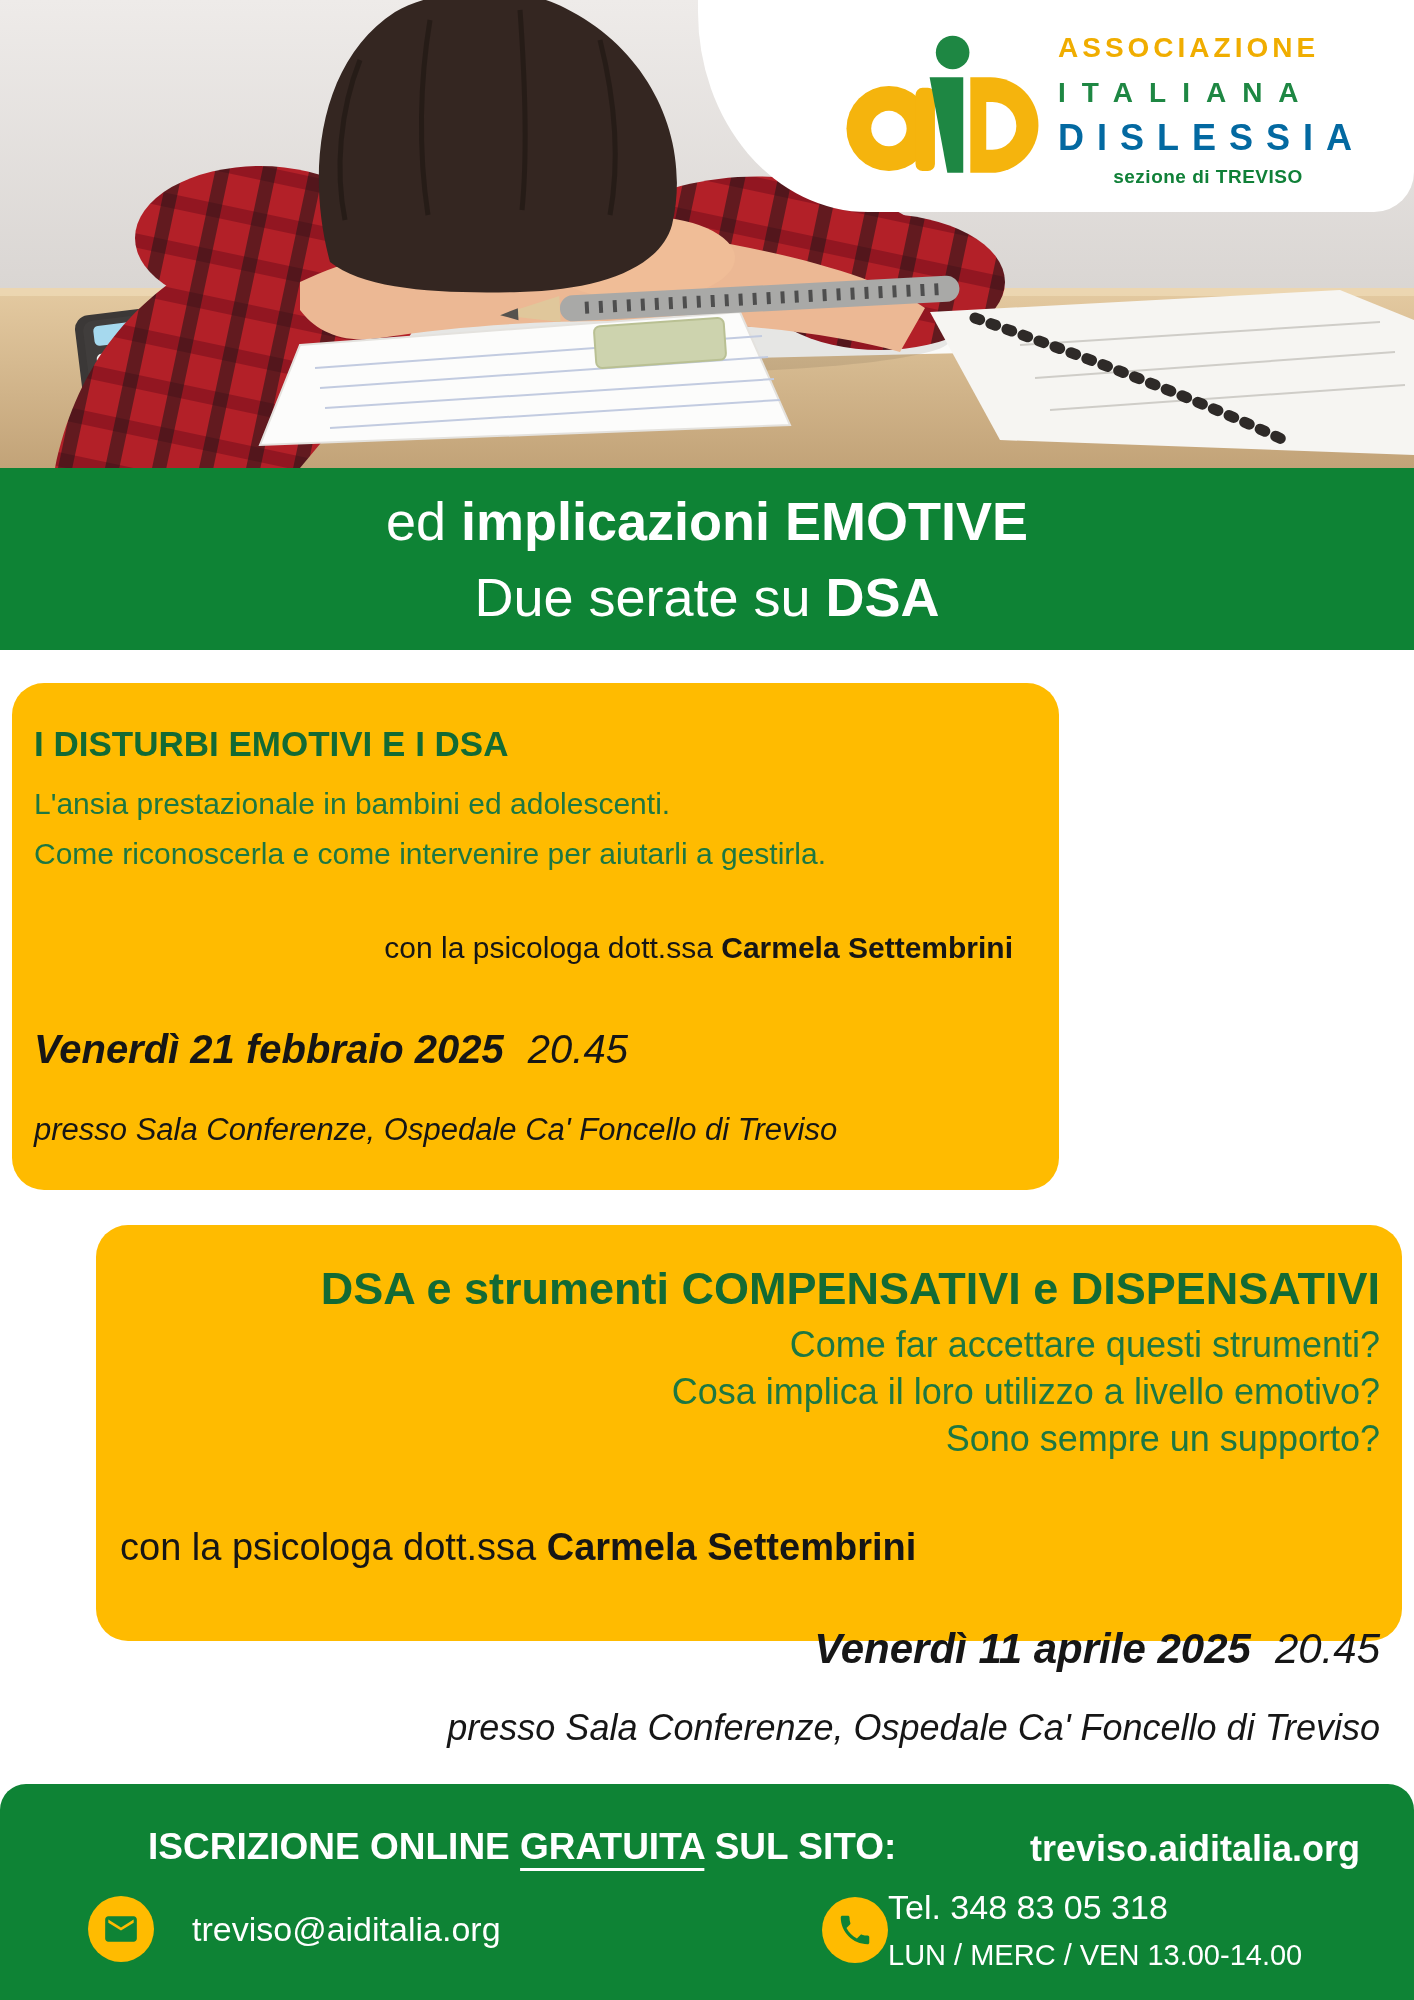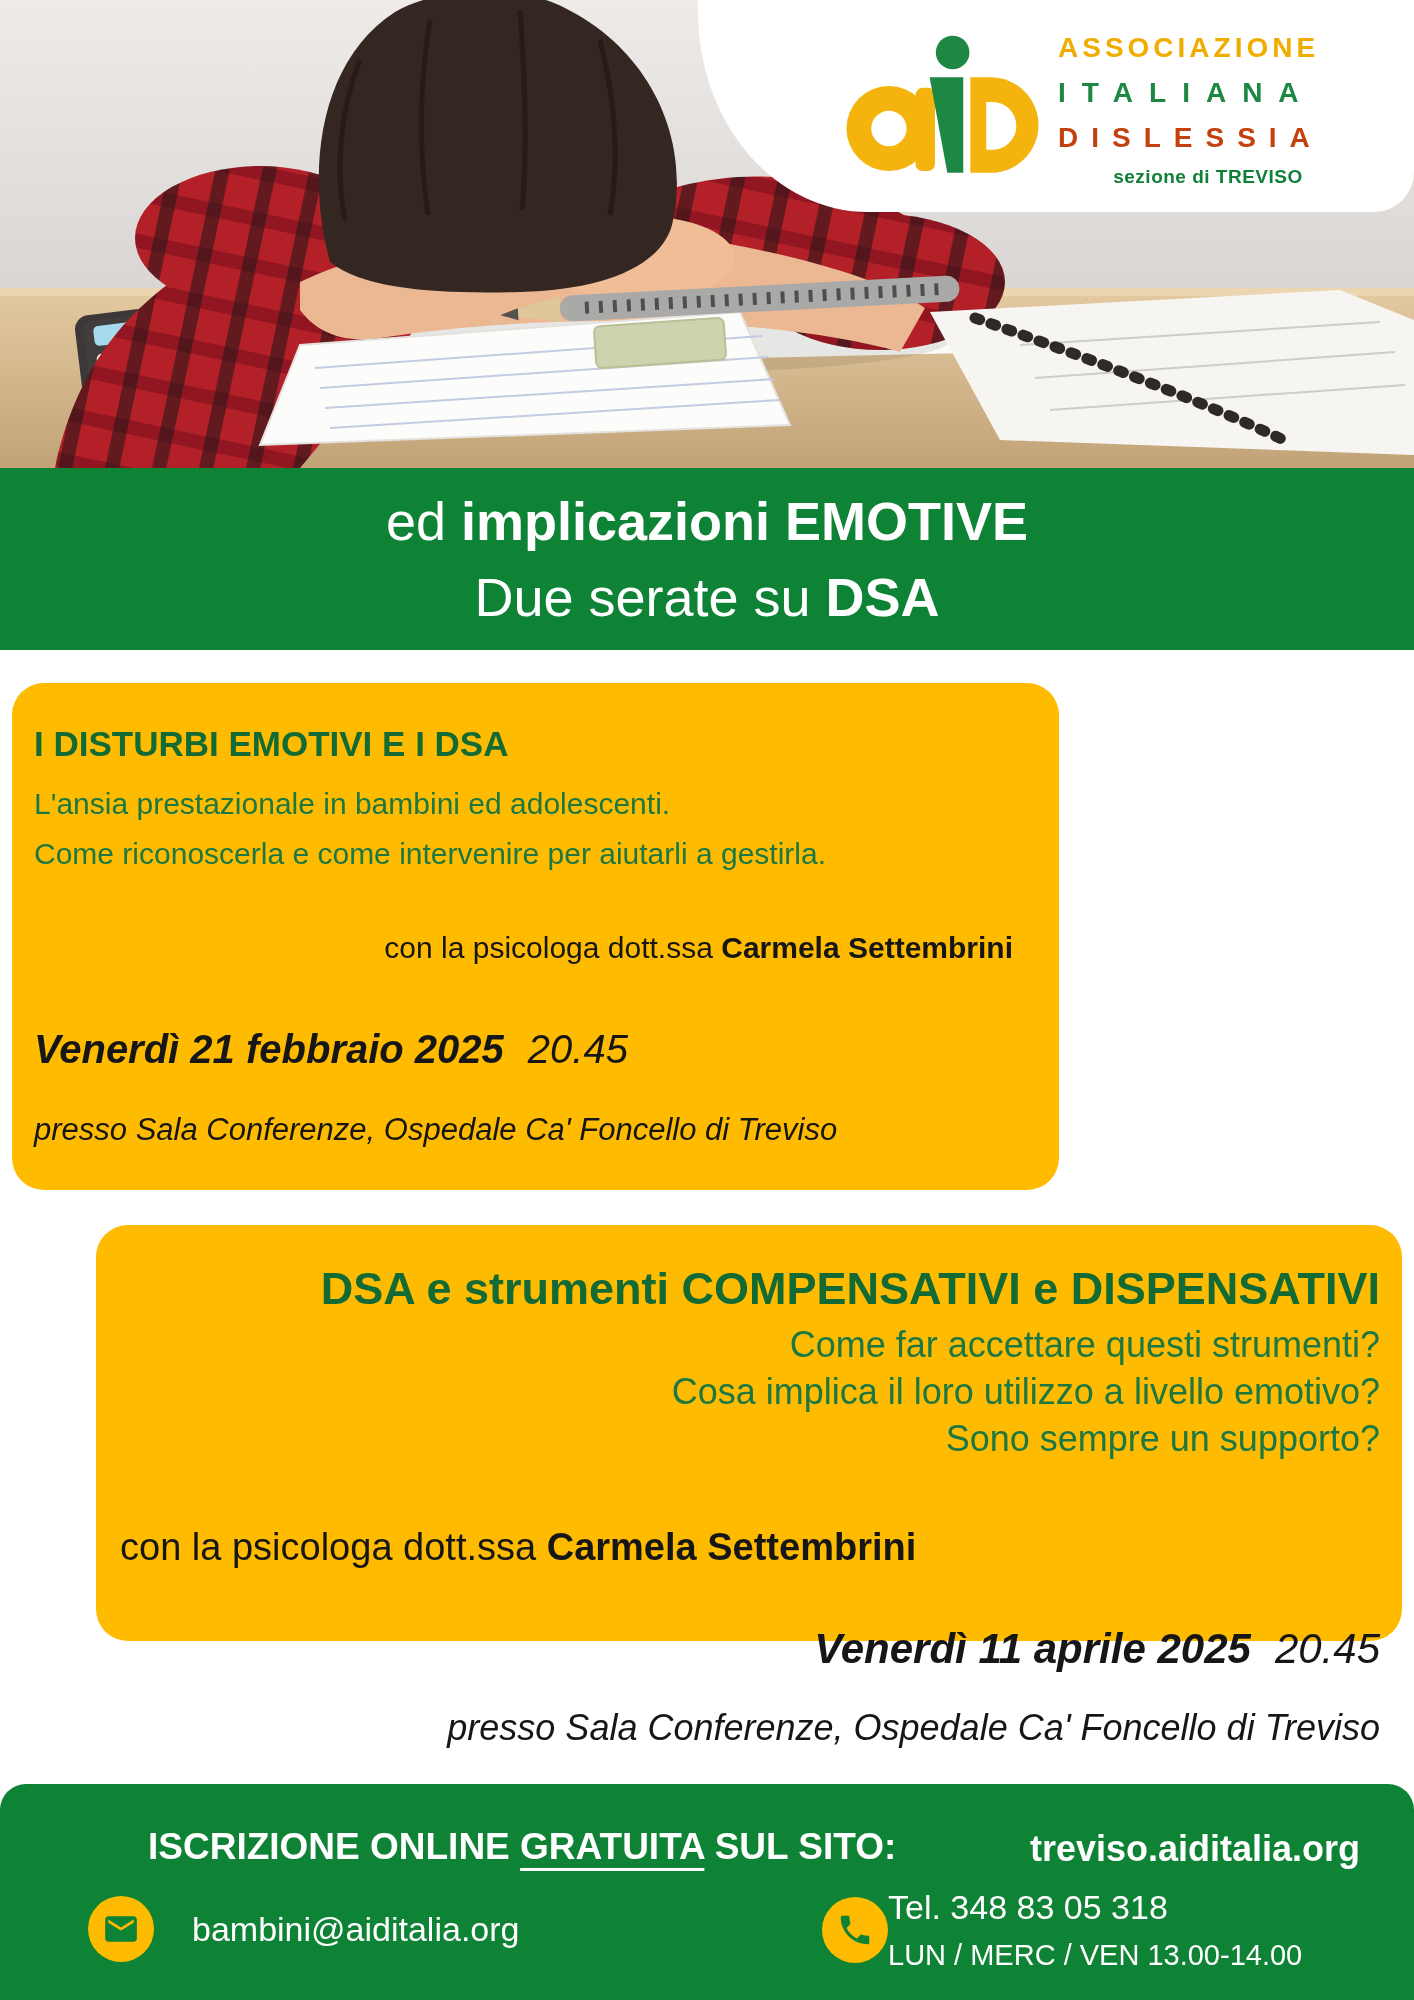--- a/index.html
+++ b/index.html
@@ -22,21 +22,21 @@
     background:#ffffff;
     border-bottom-left-radius:170px 200px;
     border-bottom-right-radius:40px;
     display:flex; align-items:center; gap:12px;
     padding-left:148px; z-index:5;
   }
   .logo-mark { width:200px; height:146px; flex:0 0 auto; }
   .brand { display:flex; flex-direction:column; width:300px; }
   .brand-l1 { font-weight:bold; font-size:28px; letter-spacing:4px;  color:#F0AD00; line-height:45px; white-space:nowrap; }
   .brand-l2 { font-weight:bold; font-size:28px; letter-spacing:16px; color:#1E8743; line-height:45px; white-space:nowrap; }
-  .brand-l3 { font-weight:bold; font-size:28px; letter-spacing:13px; color:#c2410c; line-height:45px; white-space:nowrap; }
+  .brand-l3 { font-weight:bold; font-size:36px; letter-spacing:13px; color:#0369a1; line-height:45px; white-space:nowrap; }
   .brand-sez{ font-weight:bold; font-size:19px; letter-spacing:.5px; color:#108038; text-align:center; margin-top:6px; }
 
   
   .banner {
     position:absolute; top:468px; left:0; width:1414px; height:182px;
     background:#0E8335; color:#ffffff;
     display:flex; flex-direction:column; justify-content:center; align-items:center;
     font-size:54px; line-height:76px;
   }
 
@@ -226,21 +226,21 @@
 <div class="footer">
   <div class="cta"><span>ISCRIZIONE ONLINE </span><span class="underl">GRATUITA</span><span> SUL SITO:</span></div>
   <div class="website">treviso.aiditalia.org</div>
 
   <div class="email-group">
     <div class="icon-circle">
       <svg viewBox="0 0 24 24">
         <path d="M20 4H4c-1.1 0-1.99.9-1.99 2L2 18c0 1.1.9 2 2 2h16c1.1 0 2-.9 2-2V6c0-1.1-.9-2-2-2zm0 4l-8 5-8-5V6l8 5 8-5v2z"></path>
       </svg>
     </div>
-    <div class="email-label">bambini@aiditalia.org</div>
+    <div class="email-label">treviso@aiditalia.org</div>
   </div>
 
   <div class="phone-group">
     <div class="icon-circle">
       <svg viewBox="0 0 24 24">
         <path d="M6.62 10.79c1.44 2.83 3.76 5.14 6.59 6.59l2.2-2.21c.27-.27.67-.36 1.02-.24 1.12.37 2.33.57 3.57.57.55 0 1 .45 1 1V20c0 .55-.45 1-1 1-9.39 0-17-7.61-17-17 0-.55.45-1 1-1h3.5c.55 0 1 .45 1 1 0 1.25.2 2.45.57 3.57.11.35.03.74-.25 1.02l-2.2 2.2z"></path>
       </svg>
     </div>
     <div class="phone-lines">
       <div class="phone-number">Tel. 348 83 05 318</div>

